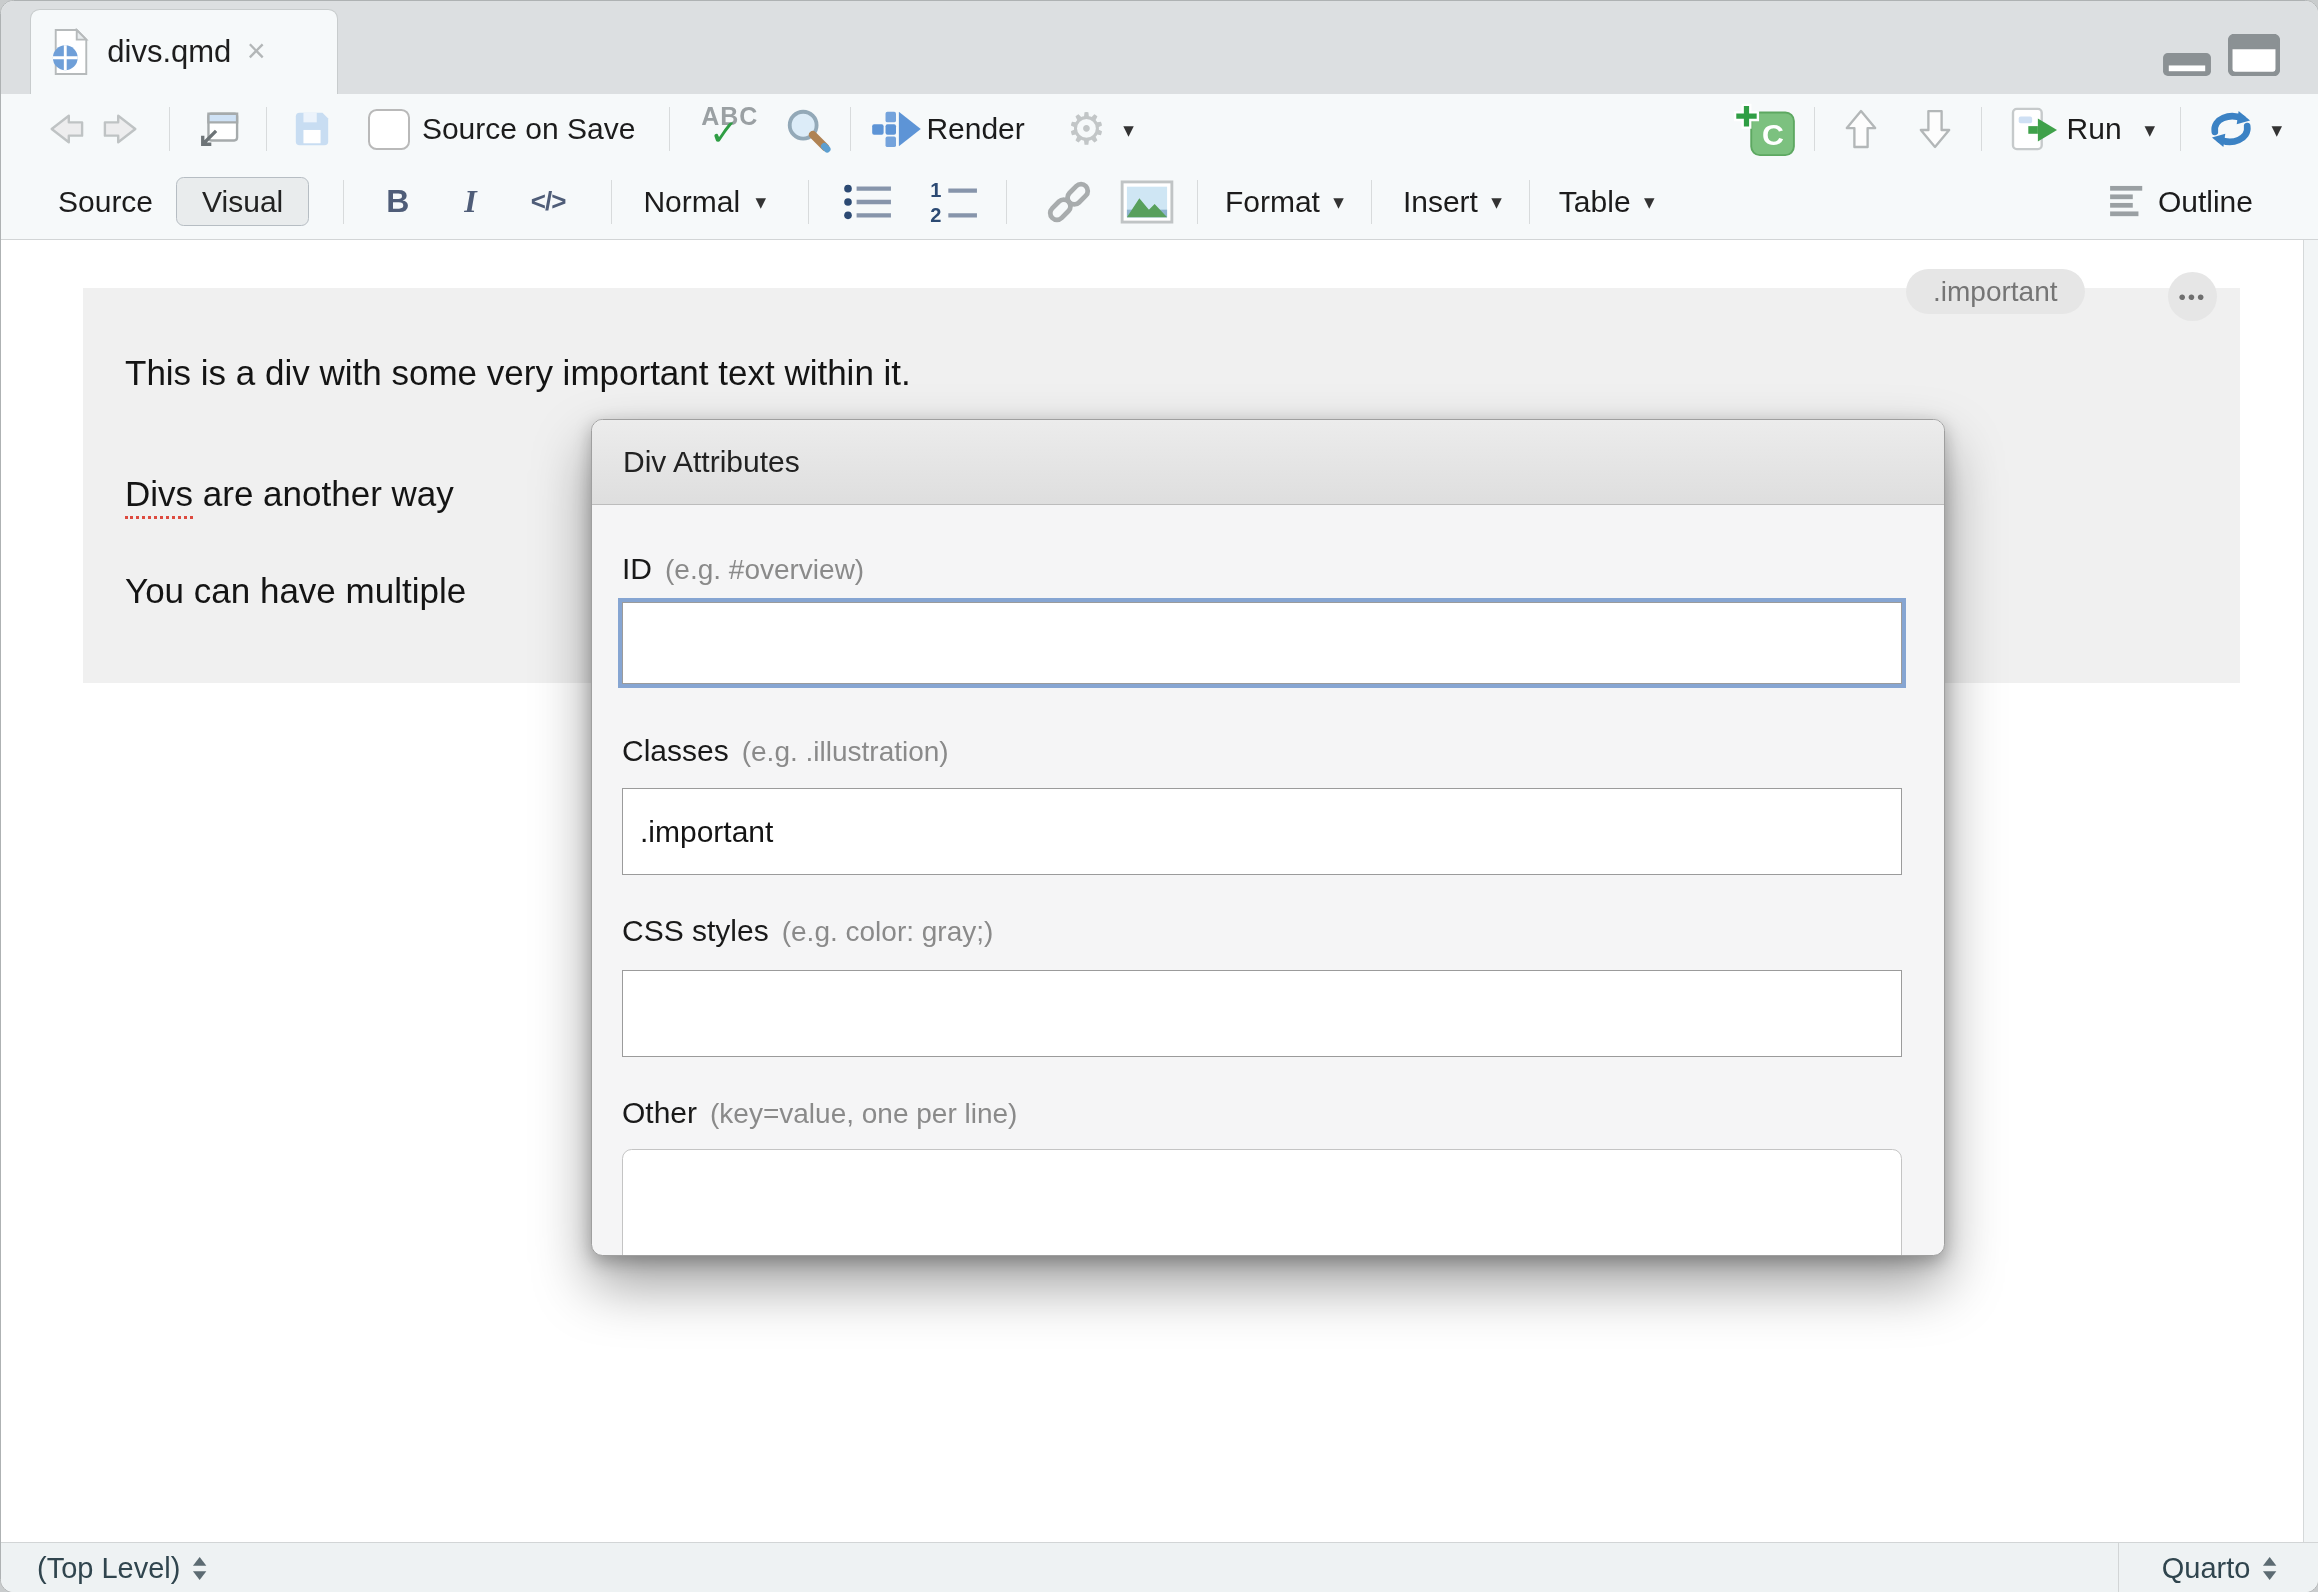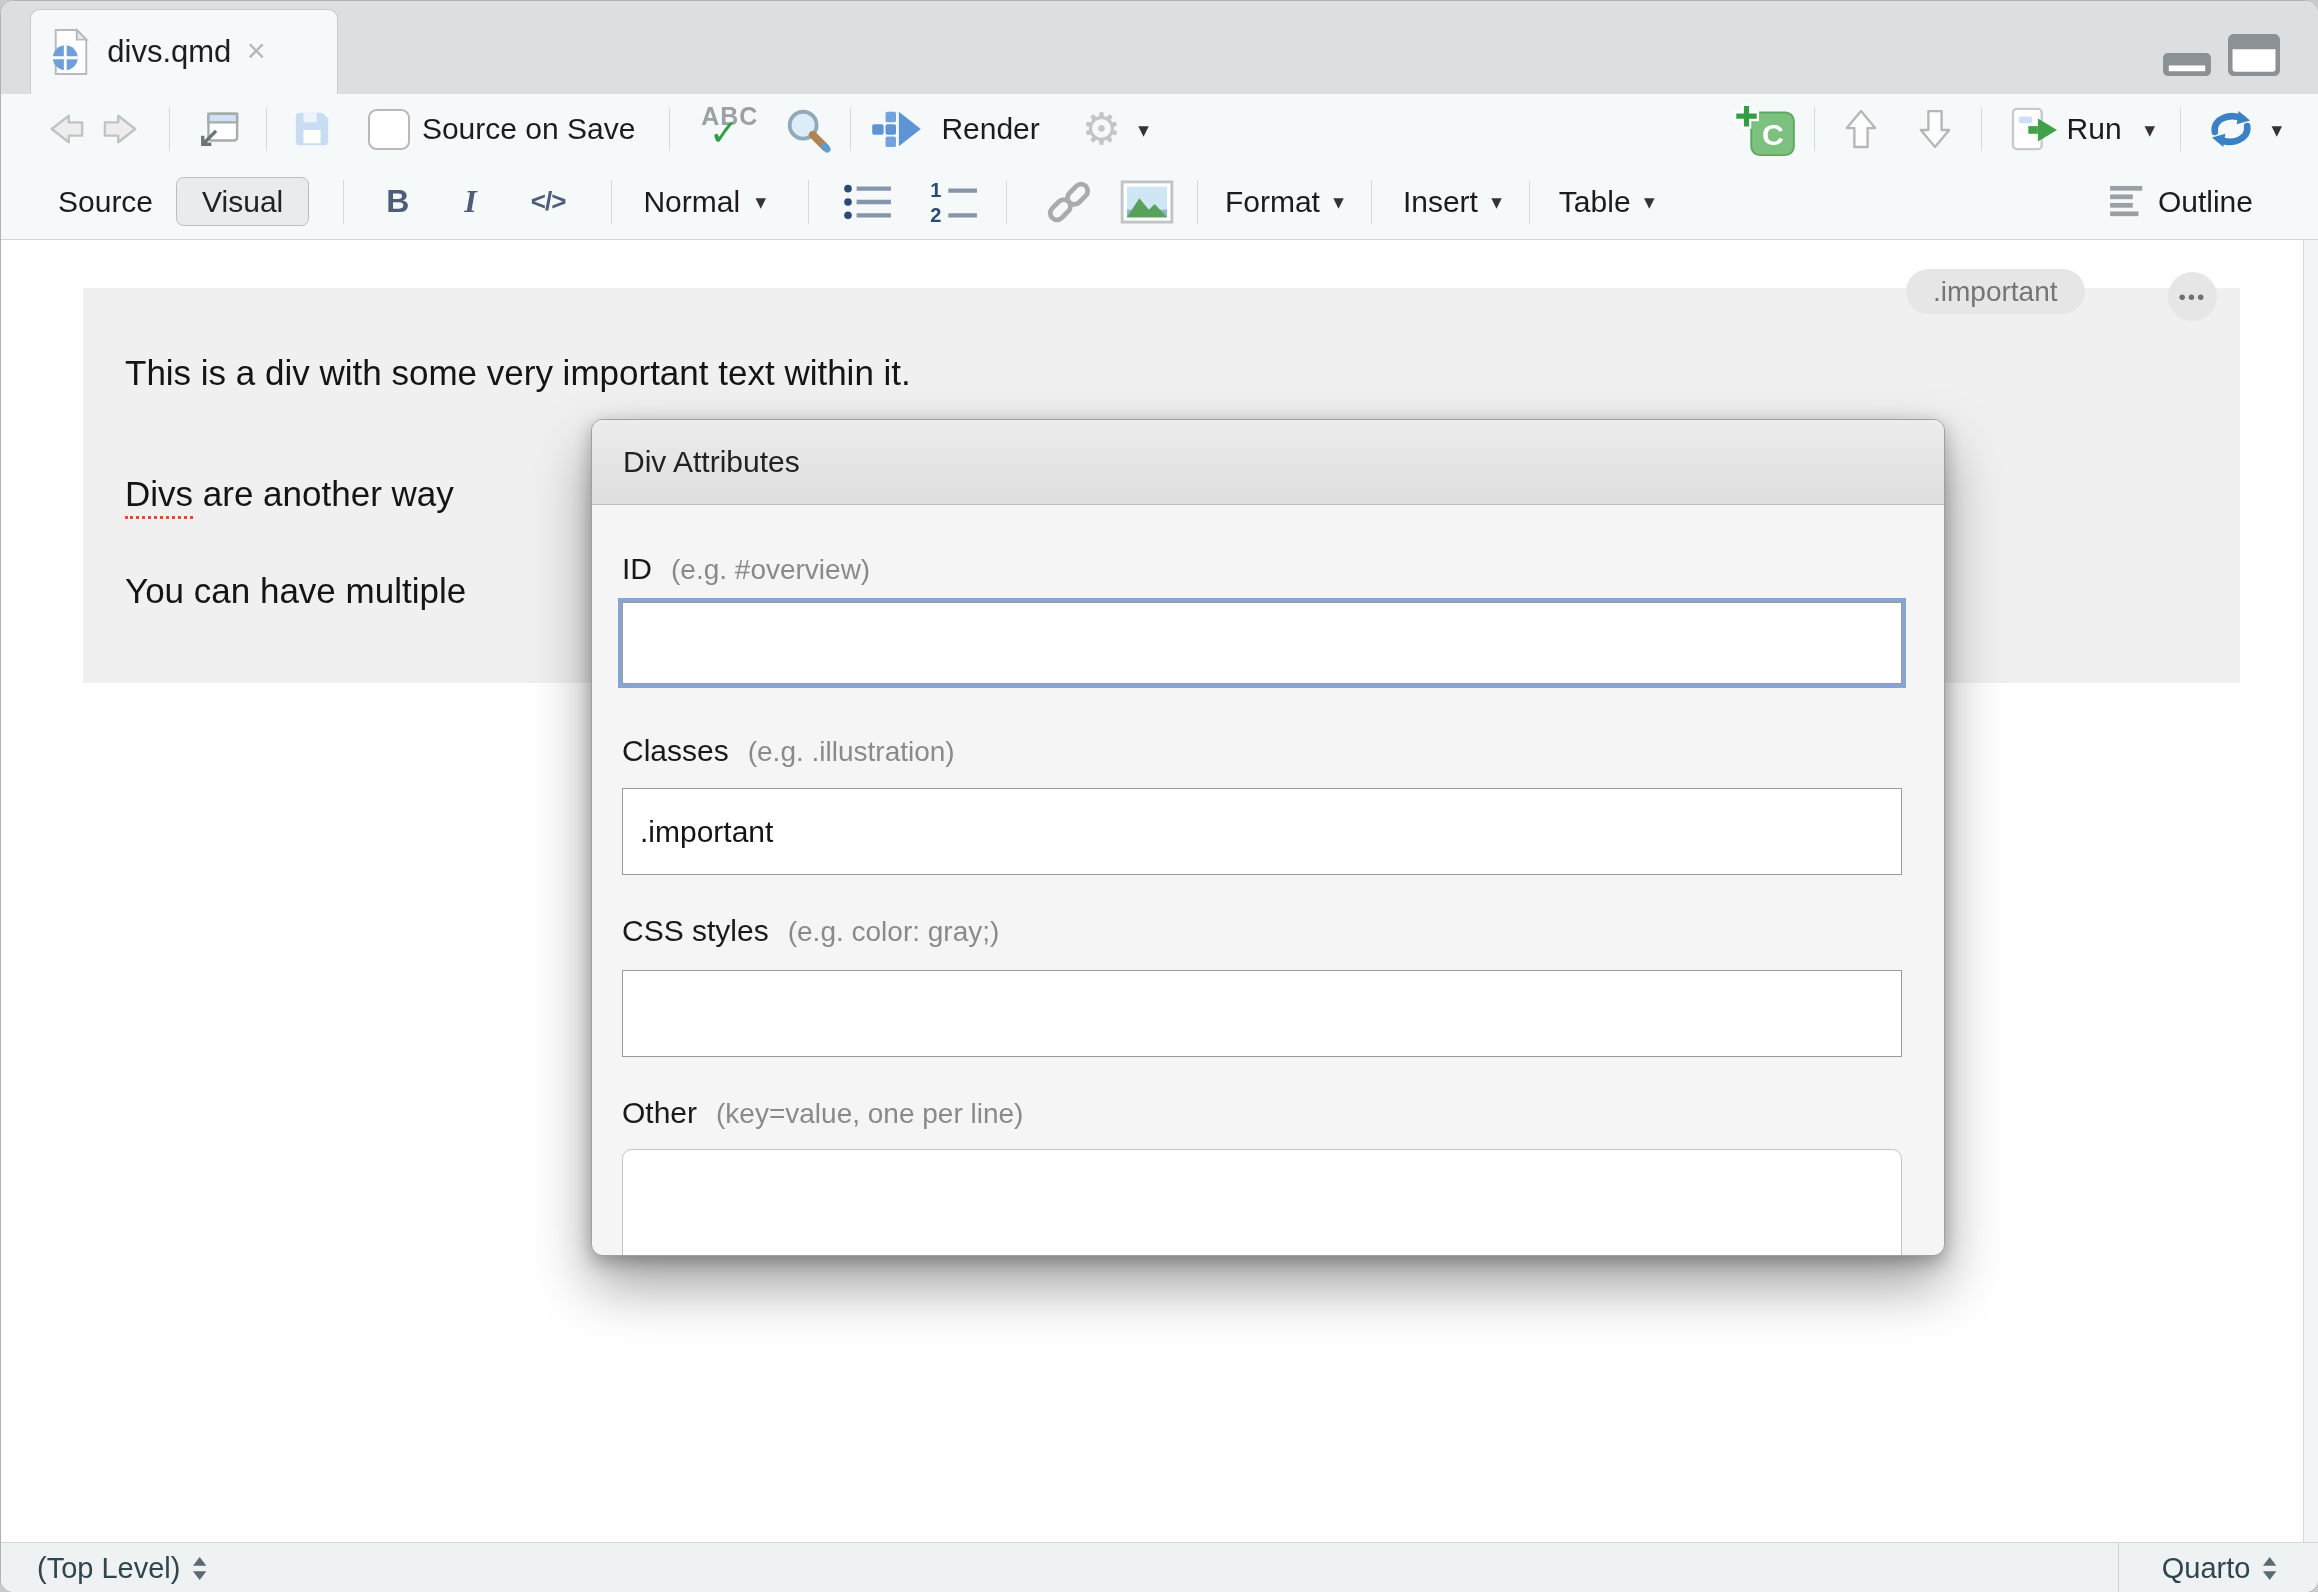--- a/index.html
+++ b/index.html
@@ -48,21 +48,21 @@
   .dots-btn{position:absolute;left:2167px;top:32px;width:49px;height:49px;border-radius:50%;
     background:#e6e6e6;color:#6f6f6f;font-size:21px;letter-spacing:1.9px;display:flex;align-items:center;justify-content:center;}
   
   .dialog{position:absolute;left:590px;top:418px;width:1354px;height:837px;background:#f5f5f6;
     border:1px solid #9f9f9f;border-radius:11.5px;z-index:20;
     box-shadow:0 29px 57px rgba(0,0,0,.38),0 5.7px 17px rgba(0,0,0,.25);overflow:hidden;}
   .dlg-header{position:absolute;left:0;top:0;width:100%;height:85px;
     background:linear-gradient(#ececec,#dedede);border-bottom:1px solid #bcbcbc;
     display:flex;align-items:center;padding-left:31px;font-size:30px;color:#222;}
   .f-label{position:absolute;left:30px;font-size:30px;color:#191919;white-space:nowrap;}
-  .f-hint{font-size:28px;color:#8a8a8a;margin-left:19px;text-align:right;}
+  .f-hint{font-size:28px;color:#8a8a8a;margin-left:13px;text-align:right;}
   .dlg-input{position:absolute;left:30px;width:1280px;height:87px;background:#fff;
     border:1.9px solid #9b9b9b;border-radius:0;font-size:30px;padding:0 17px;color:#141414;
     font-family:"Liberation Sans","DejaVu Sans",sans-serif;}
   .focused{outline:4.8px solid #86a5d2 !important;height:82px;}
   .dlg-textarea{position:absolute;left:30px;width:1280px;height:145px;background:#fff;
     border:1.9px solid #c4c4c4;border-radius:9.6px;font-size:30px;padding:11.5px 17px;resize:none;
     font-family:"Liberation Sans","DejaVu Sans",sans-serif;}
   .dlg-btn{position:absolute;height:75px;border:1.9px solid #b5b5b5;border-radius:9.6px;background:#f7f7f7;
     font-size:30px;color:#111;display:flex;align-items:center;justify-content:center;
     box-shadow:0 1px 2.9px rgba(0,0,0,.15);}
@@ -153,21 +153,21 @@
     <span class="sep" style="margin:0 19px;"></span>
     <span class="ic">
       <svg width="52" height="40" viewBox="0 0 54 42">
         <rect x="2" y="16" width="12" height="11" rx="2" fill="#5d94d6"></rect>
         <rect x="16" y="16" width="11" height="11" rx="2" fill="#5d94d6"></rect>
         <rect x="16" y="3" width="11" height="11" rx="2" fill="#5d94d6" opacity=".85"></rect>
         <rect x="16" y="29" width="11" height="11" rx="2" fill="#5d94d6" opacity=".85"></rect>
         <path d="M30 3 L53 21 L30 39 Z" fill="#5d94d6"></path>
       </svg>
     </span>
-    <span class="tb-label" style="margin-left:19px;">Render</span>
+    <span class="tb-label" style="margin-left:4px;">Render</span>
     <span class="gear" style="margin-left:42px;">⚙</span>
     <span class="caret" style="margin-left:17px;">▾</span>
 
     <span class="spacer"></span>
 
     <span class="ic">
       <svg width="61" height="55" viewBox="0 0 64 58">
         <rect x="18" y="11" width="45" height="45" rx="9" fill="#7cc17f" stroke="#5da861" stroke-width="2"></rect>
         <text x="41" y="45" text-anchor="middle" font-size="32" font-weight="bold" fill="#fff">C</text>
         <path d="M9 3 h8 v8 h8 v8 h-8 v8 h-8 v-8 H1 v-8 h8 z" fill="#2f9e44" stroke="#fff" stroke-width="2.5"></path>

